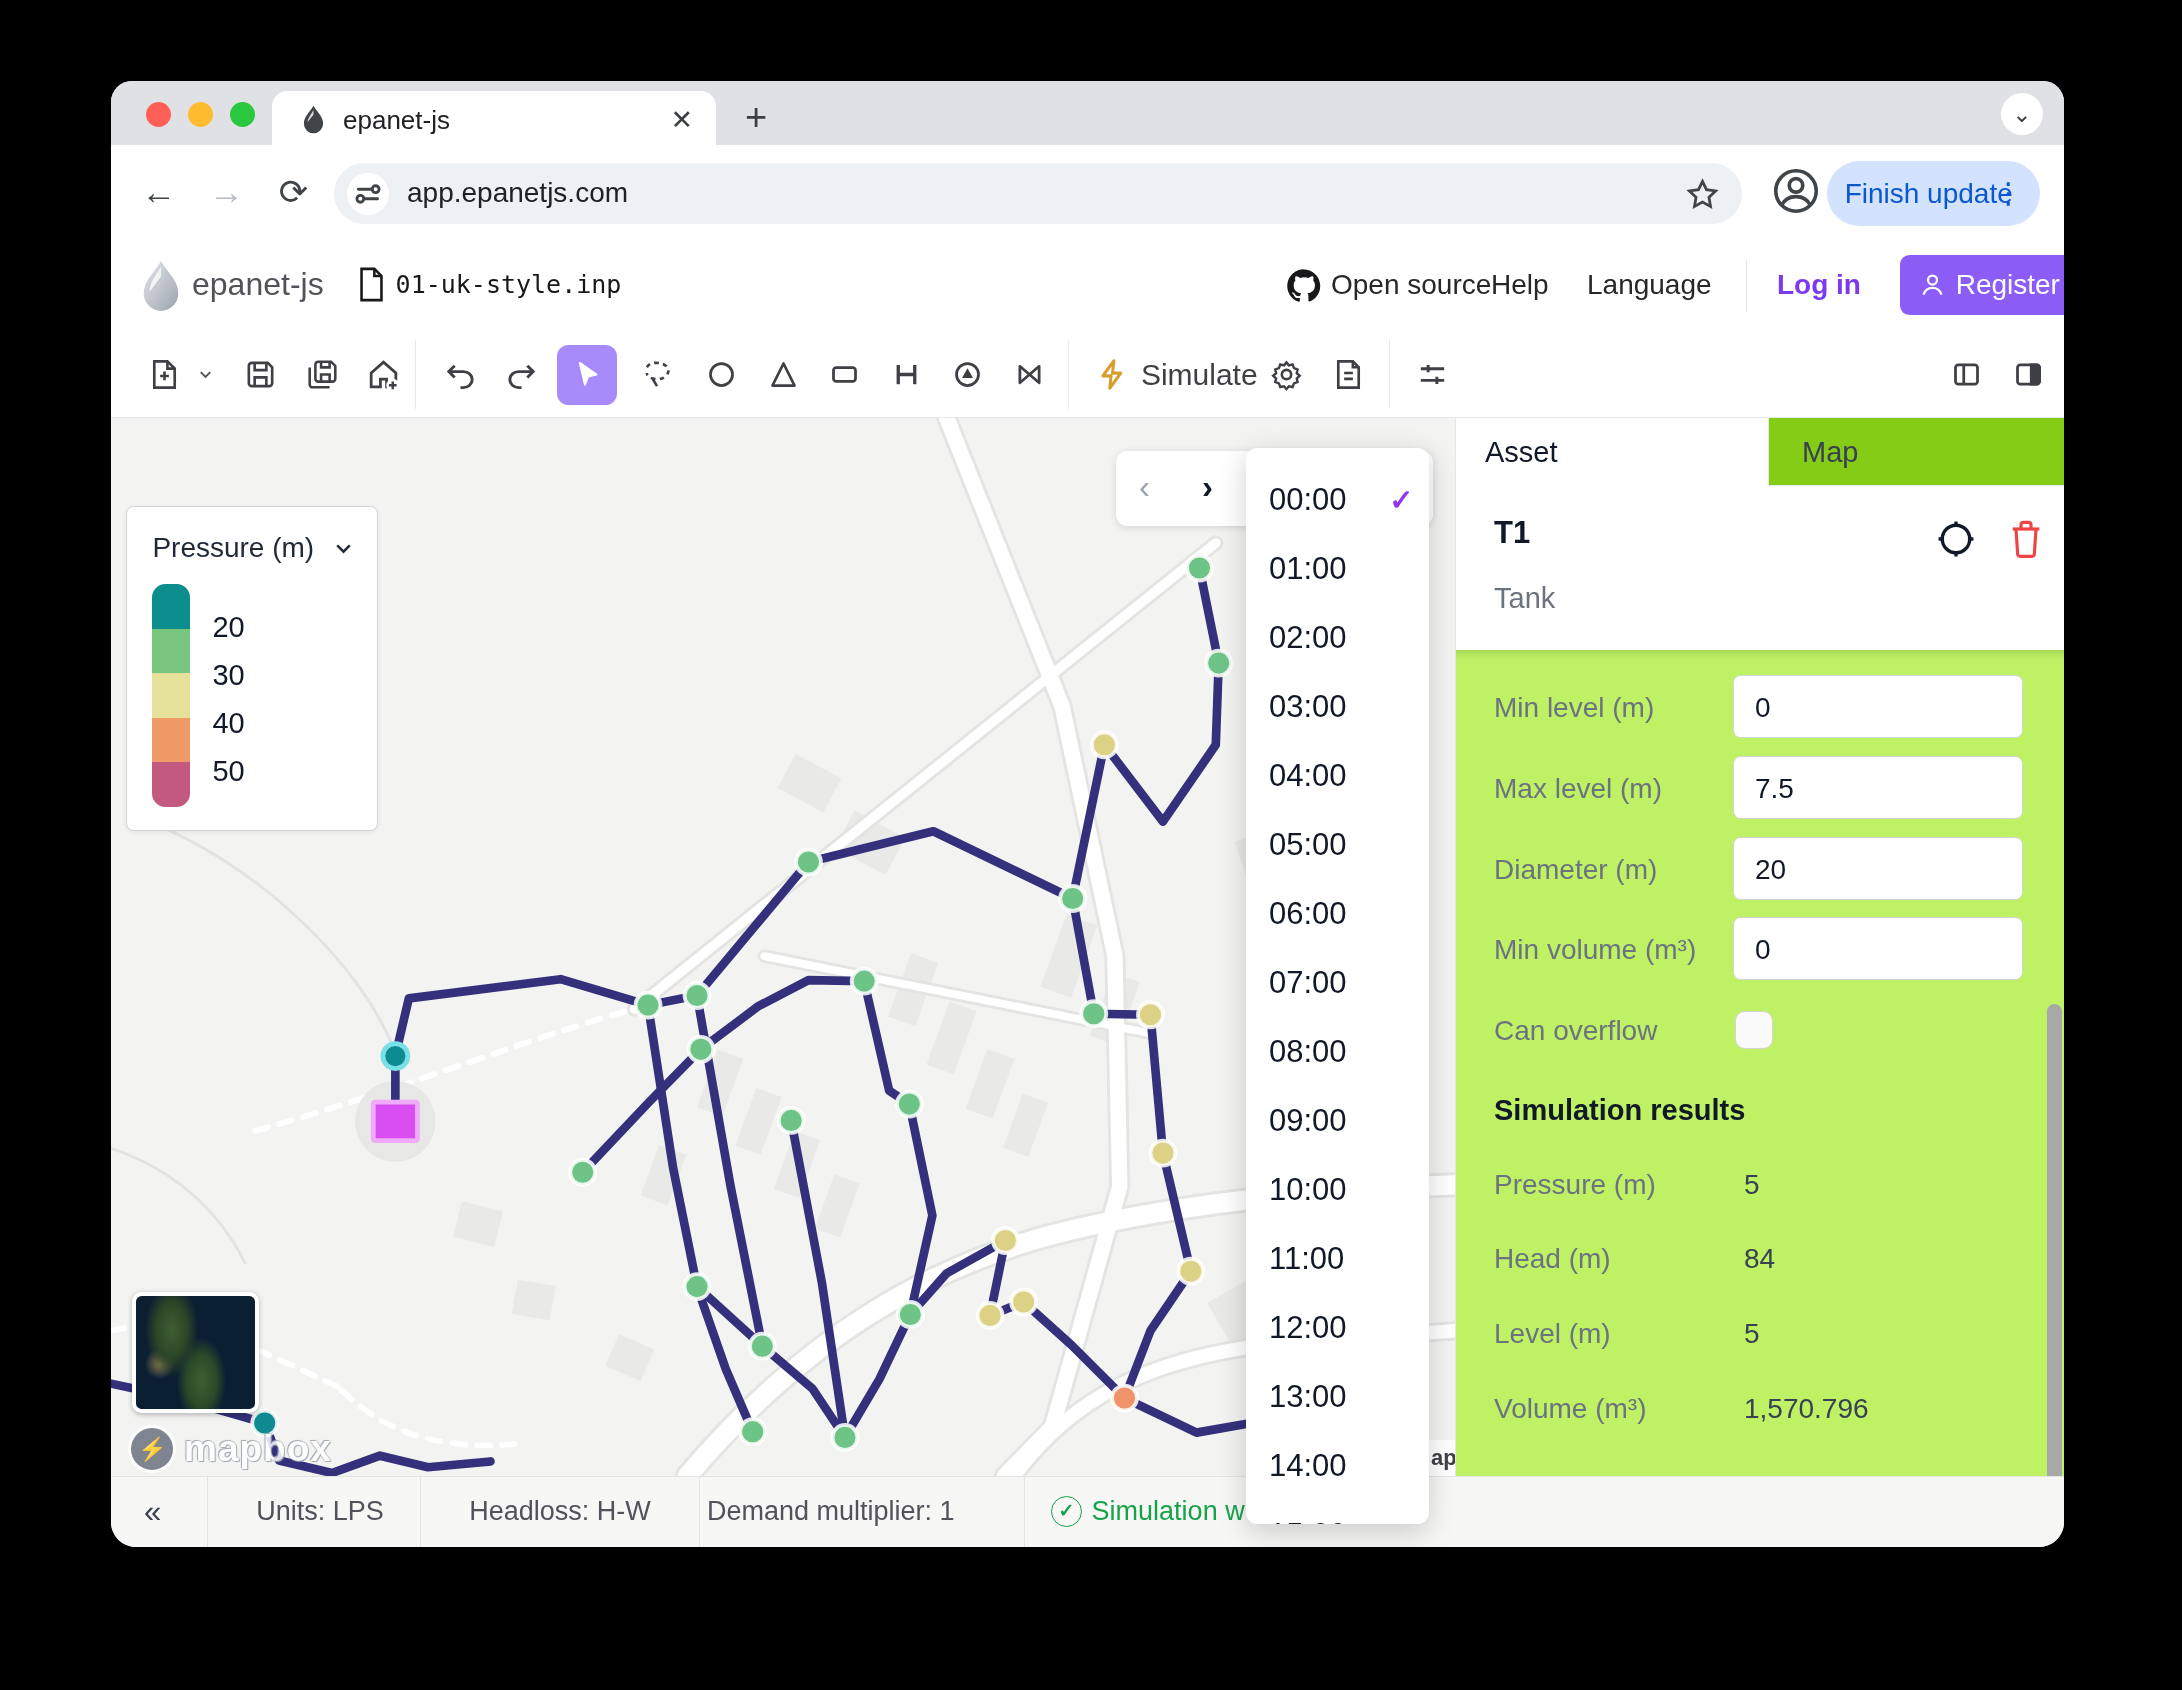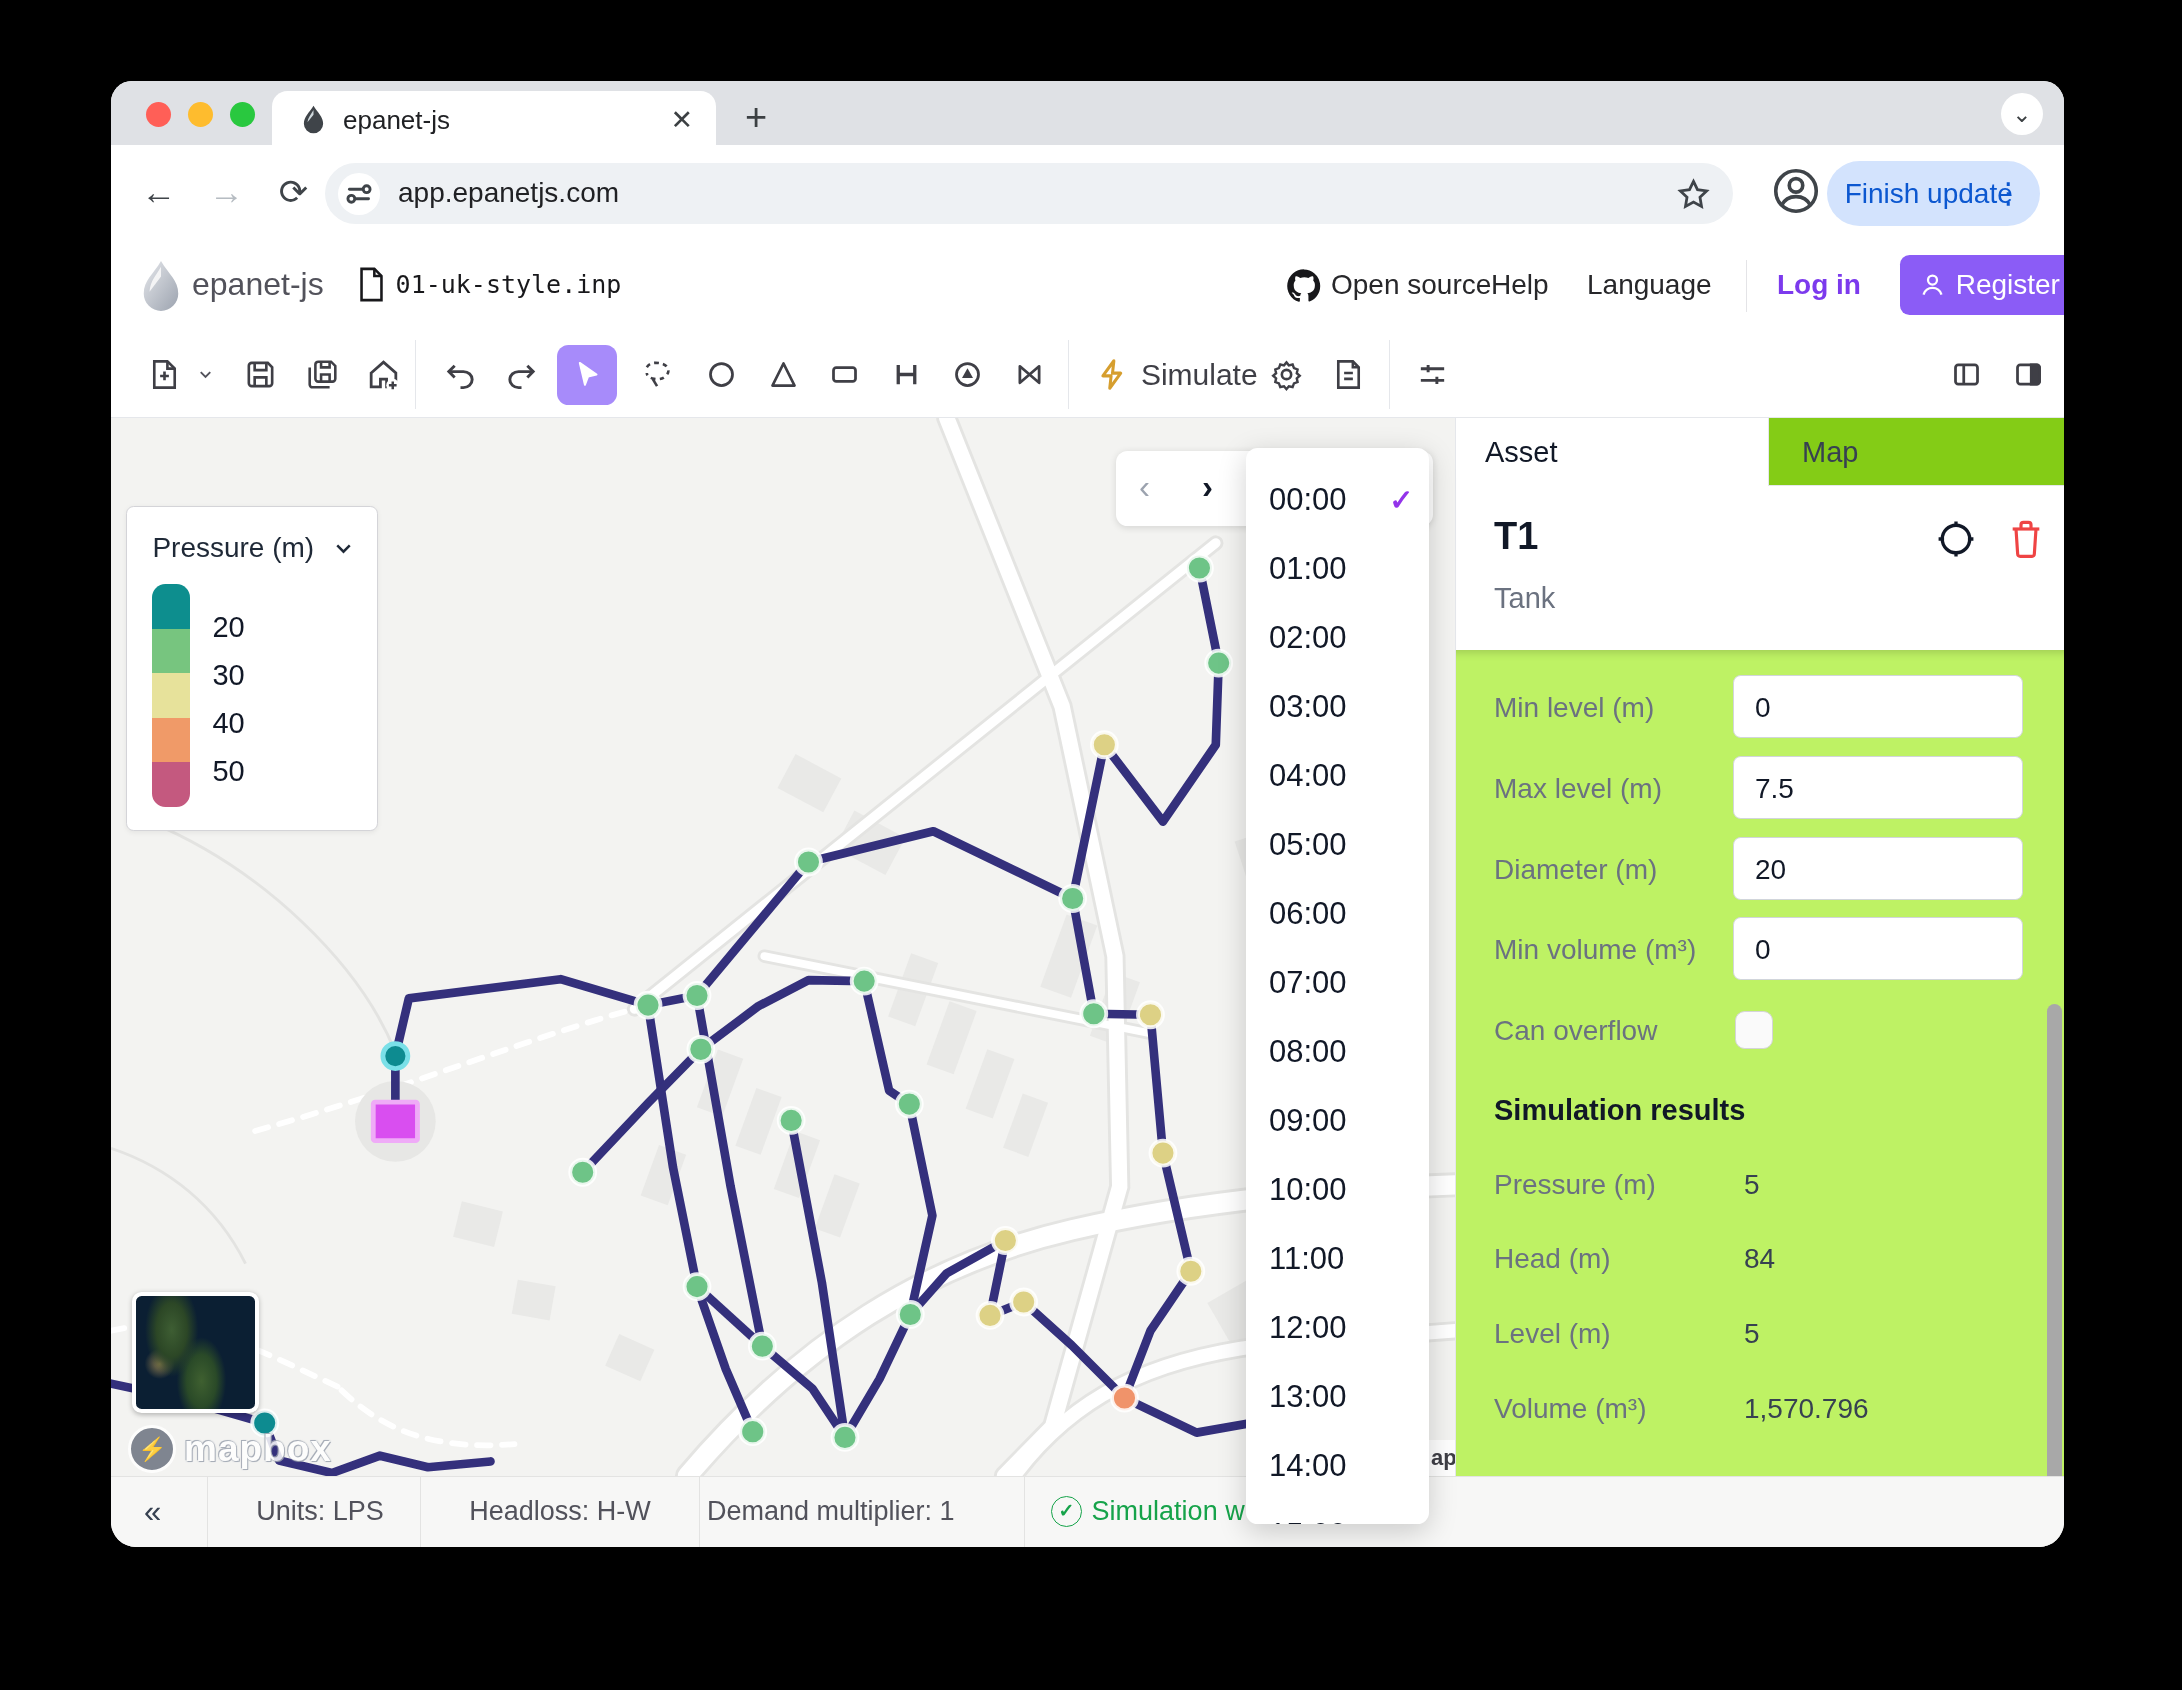--- a/index.html
+++ b/index.html
@@ -10,21 +10,21 @@
   .tl{position:absolute;top:21px;width:25px;height:25px;border-radius:50%;}
   #tab{position:absolute;left:161px;top:9.6px;width:444px;height:55px;background:#fff;border-radius:15.4px 15.4px 0 0;}
   #tab .favicon{position:absolute;left:25px;top:12.5px;}
   #tab .tab-title{position:absolute;left:71px;top:14.4px;font-size:26px;color:#202124;}
   #tab .tab-close{position:absolute;right:23px;top:13.4px;font-size:27px;color:#3c4043;}
   #newtab-btn{position:absolute;left:634px;top:15.4px;font-size:38px;color:#3c4043;font-weight:300;}
   #tabsearch{position:absolute;right:21px;top:11.5px;width:42px;height:42px;border-radius:50%;background:#fff;color:#3c4043;text-align:center;line-height:42px;font-size:23px;}
   
   #navrow{position:absolute;left:0;top:64px;width:100%;height:98px;background:#fff;}
   .navicon{position:absolute;top:17.3px;width:61px;height:61px;border-radius:50%;text-align:center;line-height:60px;font-size:35px;color:#3f4449;}
-  #omnibox{position:absolute;left:214px;top:18px;width:1408px;height:61px;background:#eef1f4;border-radius:31px;}
+  #omnibox{position:absolute;left:223px;top:18px;width:1408px;height:61px;background:#eef1f4;border-radius:31px;}
   #omnibox .site-icon{position:absolute;left:13.4px;top:9.6px;width:42px;height:42px;border-radius:50%;background:#fff;}
   #omnibox .url{position:absolute;left:73px;top:14.4px;font-size:28px;color:#202124;}
   #omnibox .star{position:absolute;right:21px;top:12.5px;}
   #profile-icon{position:absolute;left:1658px;top:19px;}
   #finish-update{position:absolute;left:1716px;top:16.3px;width:213px;height:65px;background:#d3e3fd;border-radius:33px;color:#0b57d0;font-size:28px;line-height:65px;text-align:center;padding-right:9.6px;box-sizing:border-box;}
   #finish-update .kebab{position:absolute;right:17.3px;top:0;font-size:29px;letter-spacing:0;}
   
   #appheader{position:absolute;left:0;top:162px;width:100%;height:88px;background:#fff;}
   #appheader .brand{position:absolute;left:81px;top:23px;font-size:32px;color:#52525b;}
   #filechip{position:absolute;left:246px;top:23px;display:flex;align-items:center;gap:9.6px;}
@@ -67,21 +67,21 @@
   #mapbox-logo .mcirc{width:42px;height:42px;border-radius:50%;background:#6b7280;border:3.8px solid #fff;color:#fff;text-align:center;line-height:42px;font-size:23px;}
   #mapbox-logo .mword{font-size:37px;font-weight:bold;color:#fff;text-shadow:0 0 1.9px #9ca3af,0 0 1.9px #9ca3af,1px 1px 0 #9ca3af,-1px -1px 0 #9ca3af;letter-spacing:1px;}
   #attrib{position:absolute;left:799px;top:1022px;width:545px;height:36px;background:rgba(255,255,255,.65);font-size:22px;color:#3f3f46;line-height:36px;padding-left:15.4px;box-sizing:border-box;}
   #attrib-ap{position:absolute;left:1318px;top:1022px;height:36px;background:rgba(255,255,255,.9);font-size:22px;font-weight:bold;color:#3f3f46;line-height:36px;padding:0 2px;}
   
   #rightpanel{position:absolute;left:1344px;top:0;width:609px;height:1058px;background:#fff;border-left:1px solid #e5e7eb;box-sizing:border-box;}
   #rp-tabs{position:absolute;left:0;top:0;width:100%;height:68px;}
   #tab-asset{position:absolute;left:0;top:0;width:313px;height:68px;background:#fff;border-right:1px solid #e5e7eb;box-sizing:border-box;font-size:29px;color:#111827;line-height:68px;padding-left:29px;}
   #tab-map{position:absolute;left:313px;top:0;right:0;height:68px;background:#84cc16;border-bottom:1px solid #e5e7eb;box-sizing:border-box;font-size:29px;color:#374151;line-height:68px;padding-left:33px;}
   #asset-head{position:absolute;left:0;top:68px;width:100%;height:163px;background:#fff;}
-  #asset-head .aname{position:absolute;left:38px;top:29px;font-size:38px;font-weight:bold;color:#111827;}
+  #asset-head .aname{position:absolute;left:38px;top:29px;font-size:31px;font-weight:bold;color:#111827;}
   #asset-head .atype{position:absolute;left:38px;top:96px;font-size:29px;color:#6b7280;}
   #asset-head .locate{position:absolute;left:478px;top:31px;}
   #asset-head .trash{position:absolute;left:550px;top:31px;}
   #rp-scrollarea{position:absolute;left:0;top:232px;width:100%;bottom:0;background:#bef264;box-shadow:inset 0 13.4px 9.6px -11.5px rgba(0,0,0,.18);}
   .field-row{position:absolute;left:0;width:100%;height:81px;}
   .field-row .flabel{position:absolute;left:38px;top:21px;font-size:28px;color:#6b7280;}
   .field-row .finput{position:absolute;left:277px;top:3.8px;width:290px;height:63px;border:1px solid #d1d5db;border-radius:7.7px;font-size:28px;color:#111827;line-height:63px;padding-left:21px;box-sizing:border-box;background:#fff;}
   #overflow-row{position:absolute;left:0;width:100%;height:81px;}
   #overflow-row .flabel{position:absolute;left:38px;top:21px;font-size:28px;color:#6b7280;}
   #overflow-row .cbox{position:absolute;left:279px;top:17.3px;width:38px;height:38px;border:1.9px solid #d4d4d8;border-radius:9.6px;background:#fafafa;box-sizing:border-box;}

